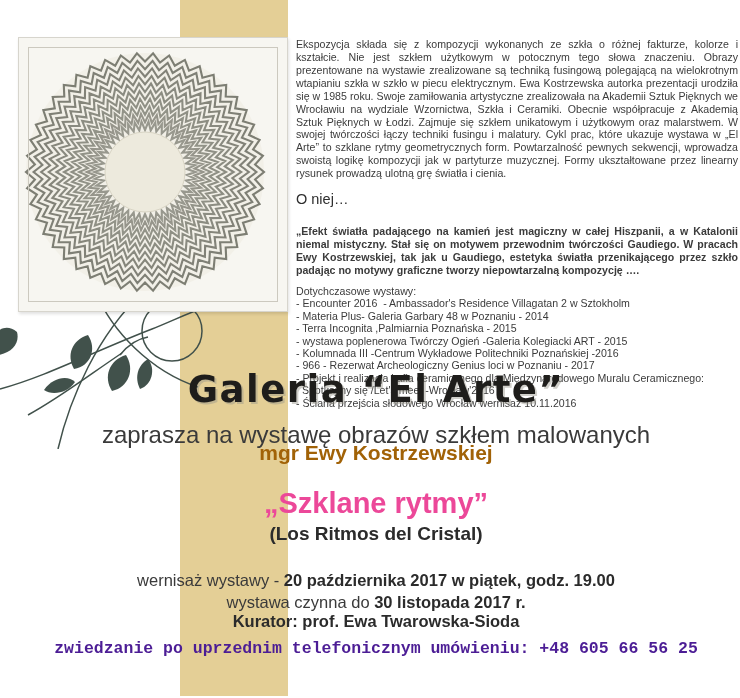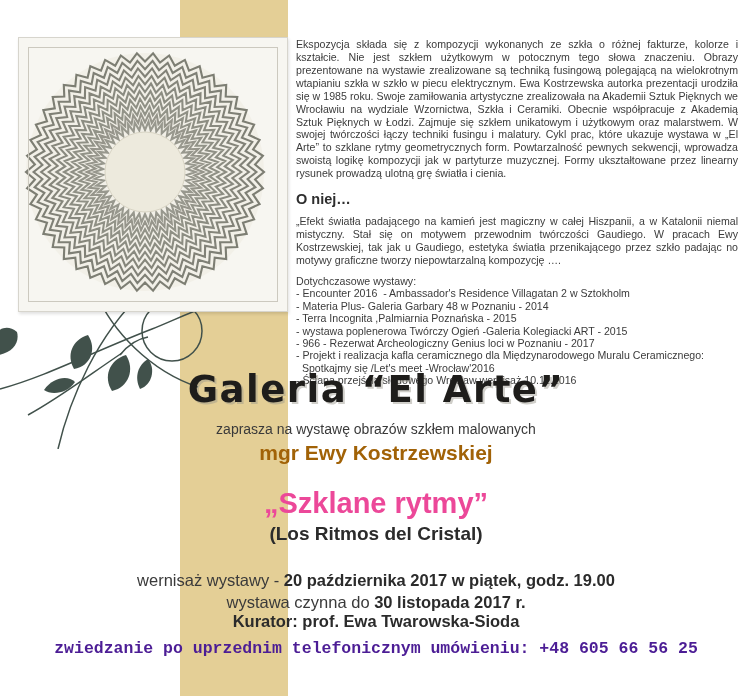--- a/index.html
+++ b/index.html
@@ -19,33 +19,33 @@
   .photo-inner{position:absolute;left:9px;top:9px;right:9px;bottom:9px;border:1px solid #ccc9bf;}
   .photo svg{position:absolute;left:0;top:0;width:100%;height:100%;}
 
   
   .vine{position:absolute;left:0;top:293px;width:216px;height:156px;z-index:1;}
 
   
   .info{position:absolute;left:296px;top:38px;width:442px;z-index:3;font-size:10.6px;line-height:1.22;}
   .para{text-align:justify;}
   .motto{font-weight:bold;color:#2e2e2e;margin-top:9px;font-size:11px;}
-  .oniej{font-weight:bold;color:#2e2e2e;margin-top:11px;font-size:14.5px;}
-  .quote{text-align:justify;margin-top:6px;}
+  .oniej{font-weight:normal;color:#2e2e2e;margin-top:11px;font-size:14.5px;}
+  .quote{text-align:justify;margin-top:16px;font-weight:bold;}
   .exh-head{margin-top:8px;}
   .exh-item{white-space:pre;line-height:1.17;}
 
   
   .cline{position:absolute;left:20px;width:712px;text-align:center;z-index:3;color:#333;}
   .gallery-title{
     top:368px;font-size:37px;font-weight:800;letter-spacing:1.5px;color:#1e1d1b;
     text-shadow:2px 2px 0 rgba(150,148,138,.45);
     font-family:"DejaVu Sans","Liberation Sans",sans-serif;
   }
-  .invite-line{top:421px;font-size:14px;color:#3a3a3a;}
+  .invite-line{top:421px;font-size:24px;color:#3a3a3a;}
   .artist-line{top:441px;font-size:21px;font-weight:bold;color:#a16207;}
   .exh-title{top:487px;font-size:29px;font-weight:bold;color:#ec4899;}
   .exh-subtitle{top:523px;font-size:19px;font-weight:bold;color:#2b2b2b;}
   .date-line{font-size:16.5px;color:#3a3a3a;}
   .v-line{top:571px;}
   .o-line{top:593px;}
   .k-line{top:612px;font-weight:bold;color:#2b2b2b;}
   .z-line{top:639px;font-weight:bold;color:#4c1d95;font-family:Liberation Mono, monospace;}
   .bold-part{font-weight:bold;color:#2b2b2b;}
 </style>
@@ -94,20 +94,21 @@
 
 <div class="info">
   <div class="para">Ekspozycja składa się z kompozycji wykonanych ze szkła o różnej fakturze, kolorze i kształcie. Nie jest szkłem użytkowym w potocznym tego słowa znaczeniu. Obrazy prezentowane na wystawie zrealizowane są techniką fusingową polegającą na wielokrotnym wtapianiu szkła w szkło w piecu elektrycznym. Ewa Kostrzewska autorka prezentacji urodziła się w 1985 roku. Swoje zamiłowania artystyczne zrealizowała na Akademii Sztuk Pięknych we Wrocławiu na wydziale Wzornictwa, Szkła i Ceramiki. Obecnie współpracuje z Akademią Sztuk Pięknych w Łodzi. Zajmuje się szkłem unikatowym i użytkowym oraz malarstwem. W swojej twórczości łączy techniki fusingu i malatury. Cykl prac, które ukazuje wystawa w „El Arte” to szklane rytmy geometrycznych form. Powtarzalność pewnych sekwencji, wprowadza swoistą logikę kompozycji jak w partyturze muzycznej. Formy ukształtowane przez linearny rysunek prowadzą ulotną grę światła i cienia.</div>
   <div class="oniej">O niej…</div>
   <div class="quote">„Efekt światła padającego na kamień jest magiczny w całej Hiszpanii, a w Katalonii niemal mistyczny. Stał się on motywem przewodnim twórczości Gaudiego. W pracach Ewy Kostrzewskiej, tak jak u Gaudiego,  estetyka światła przenikającego przez szkło padając no motywy graficzne tworzy niepowtarzalną kompozycję ….</div>
   <div class="exh-head">Dotychczasowe wystawy:</div>
   <div class="exh-item">- Encounter 2016  - Ambassador's Residence Villagatan 2 w Sztokholm</div>
   <div class="exh-item">- Materia Plus- Galeria Garbary 48 w Poznaniu - 2014</div>
   <div class="exh-item">- Terra Incognita ,Palmiarnia Poznańska - 2015</div>
   <div class="exh-item">- wystawa poplenerowa Twórczy Ogień -Galeria Kolegiacki ART - 2015</div>
+  <div class="exh-item">- Kolumnada III -Centrum Wykładowe Politechniki Poznańskiej -2016</div>
   <div class="exh-item">- 966 - Rezerwat Archeologiczny Genius loci w Poznaniu - 2017</div>
   <div class="exh-item">- Projekt i realizacja kafla ceramicznego dla Międzynarodowego Muralu Ceramicznego:</div>
   <div class="exh-item">  Spotkajmy się /Let's meet -Wrocław'2016</div>
   <div class="exh-item">- Ściana przejścia słodowego Wrocław wernisaż 10.11.2016</div>
 </div>
 
 <div class="cline gallery-title">Galeria “El Arte”</div>
 <div class="cline invite-line">zaprasza na wystawę obrazów szkłem malowanych</div>
 <div class="cline artist-line">mgr Ewy Kostrzewskiej</div>
 <div class="cline exh-title">„Szklane rytmy”</div>

